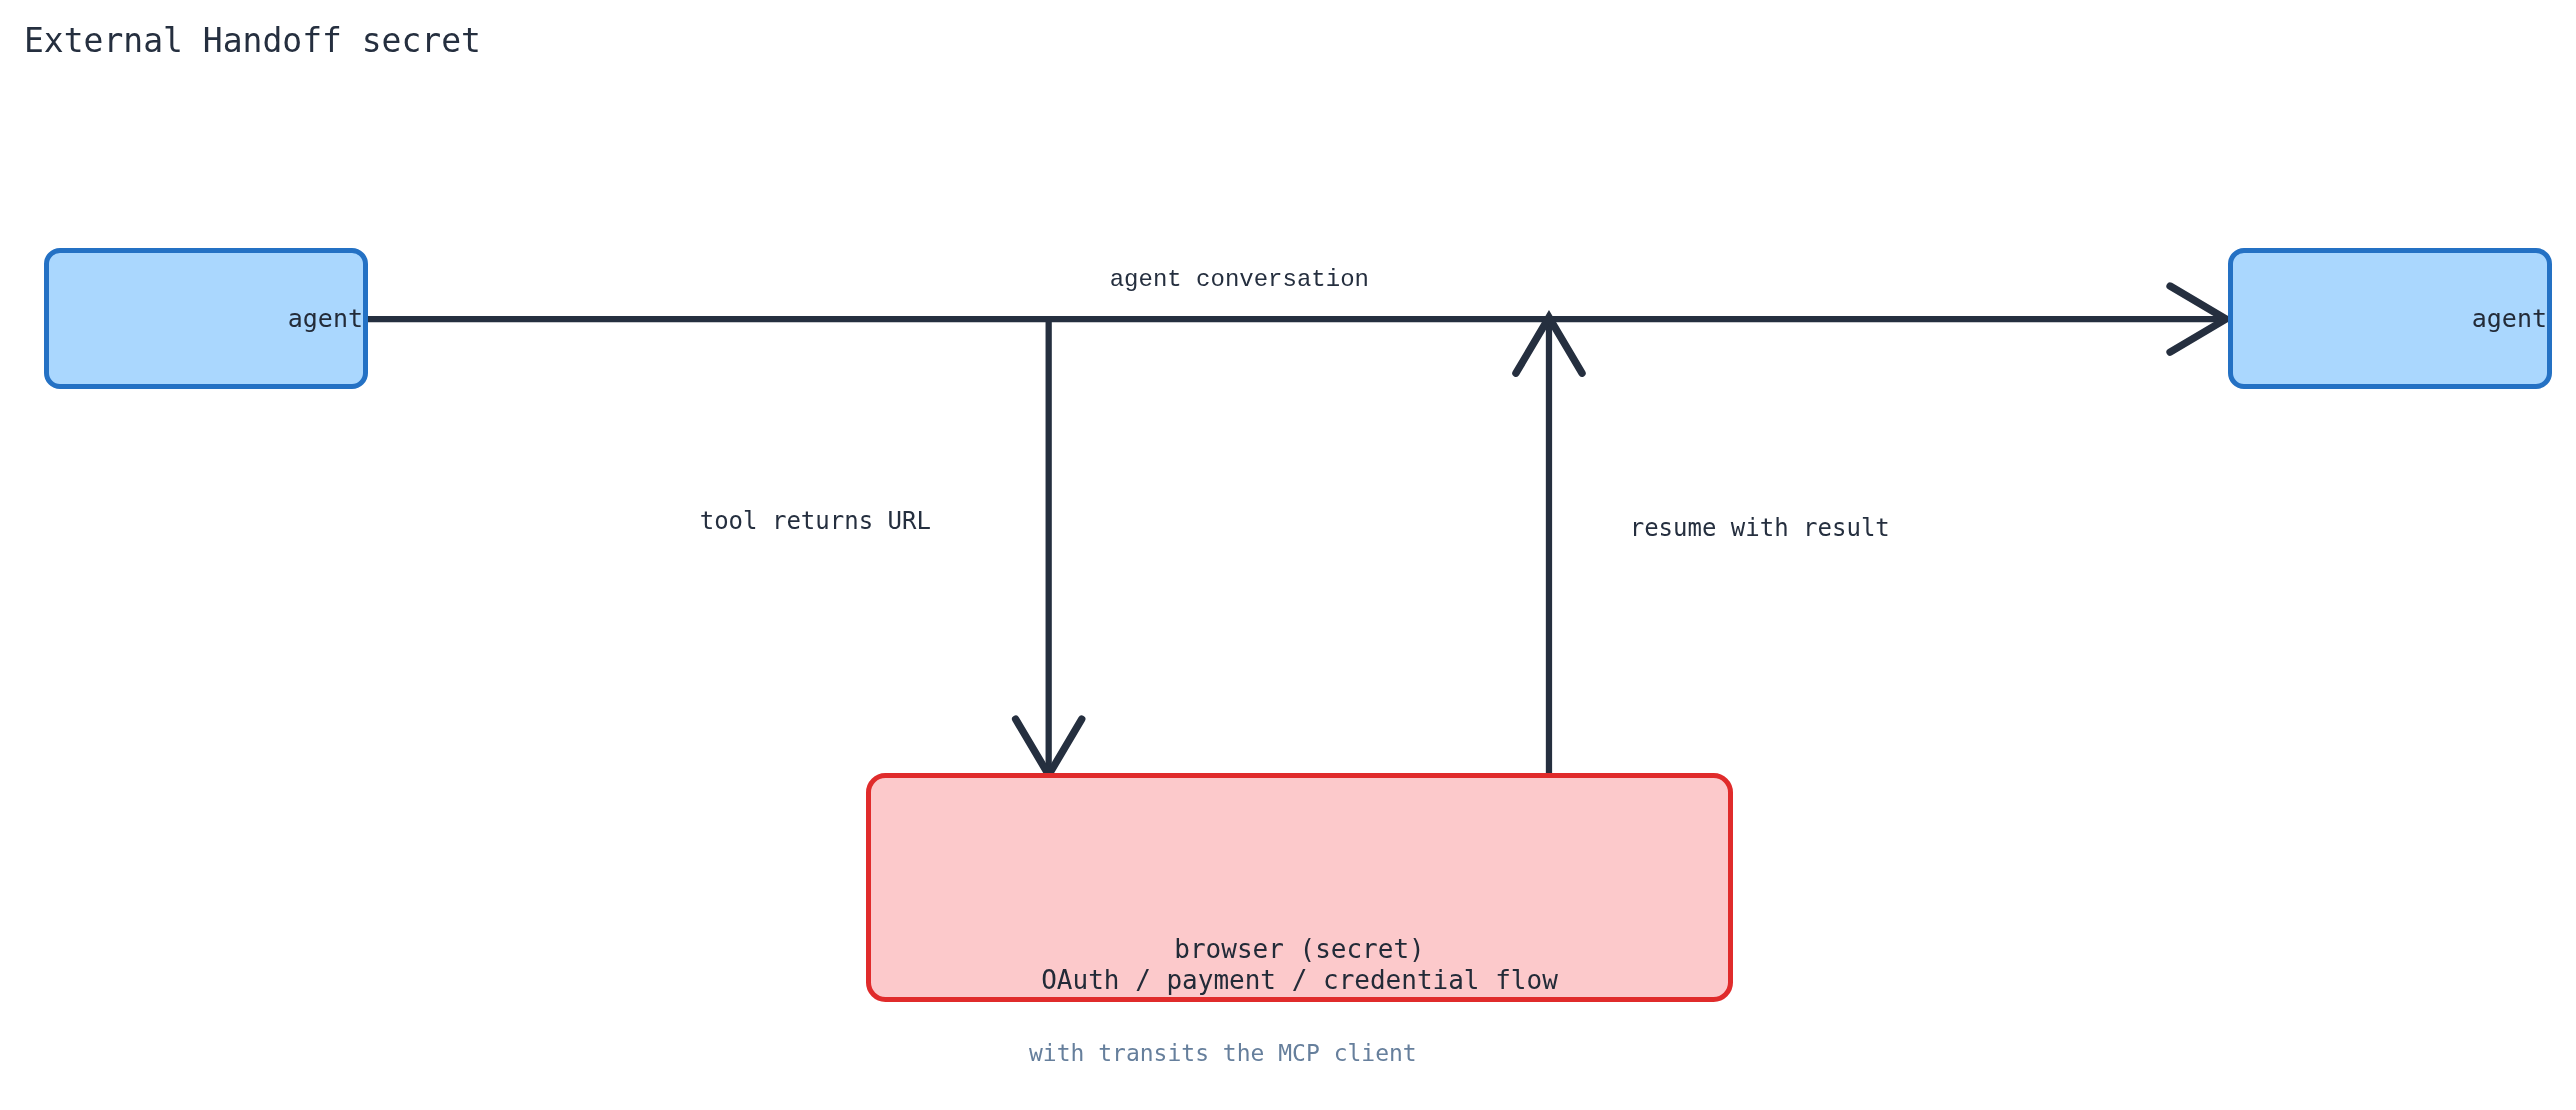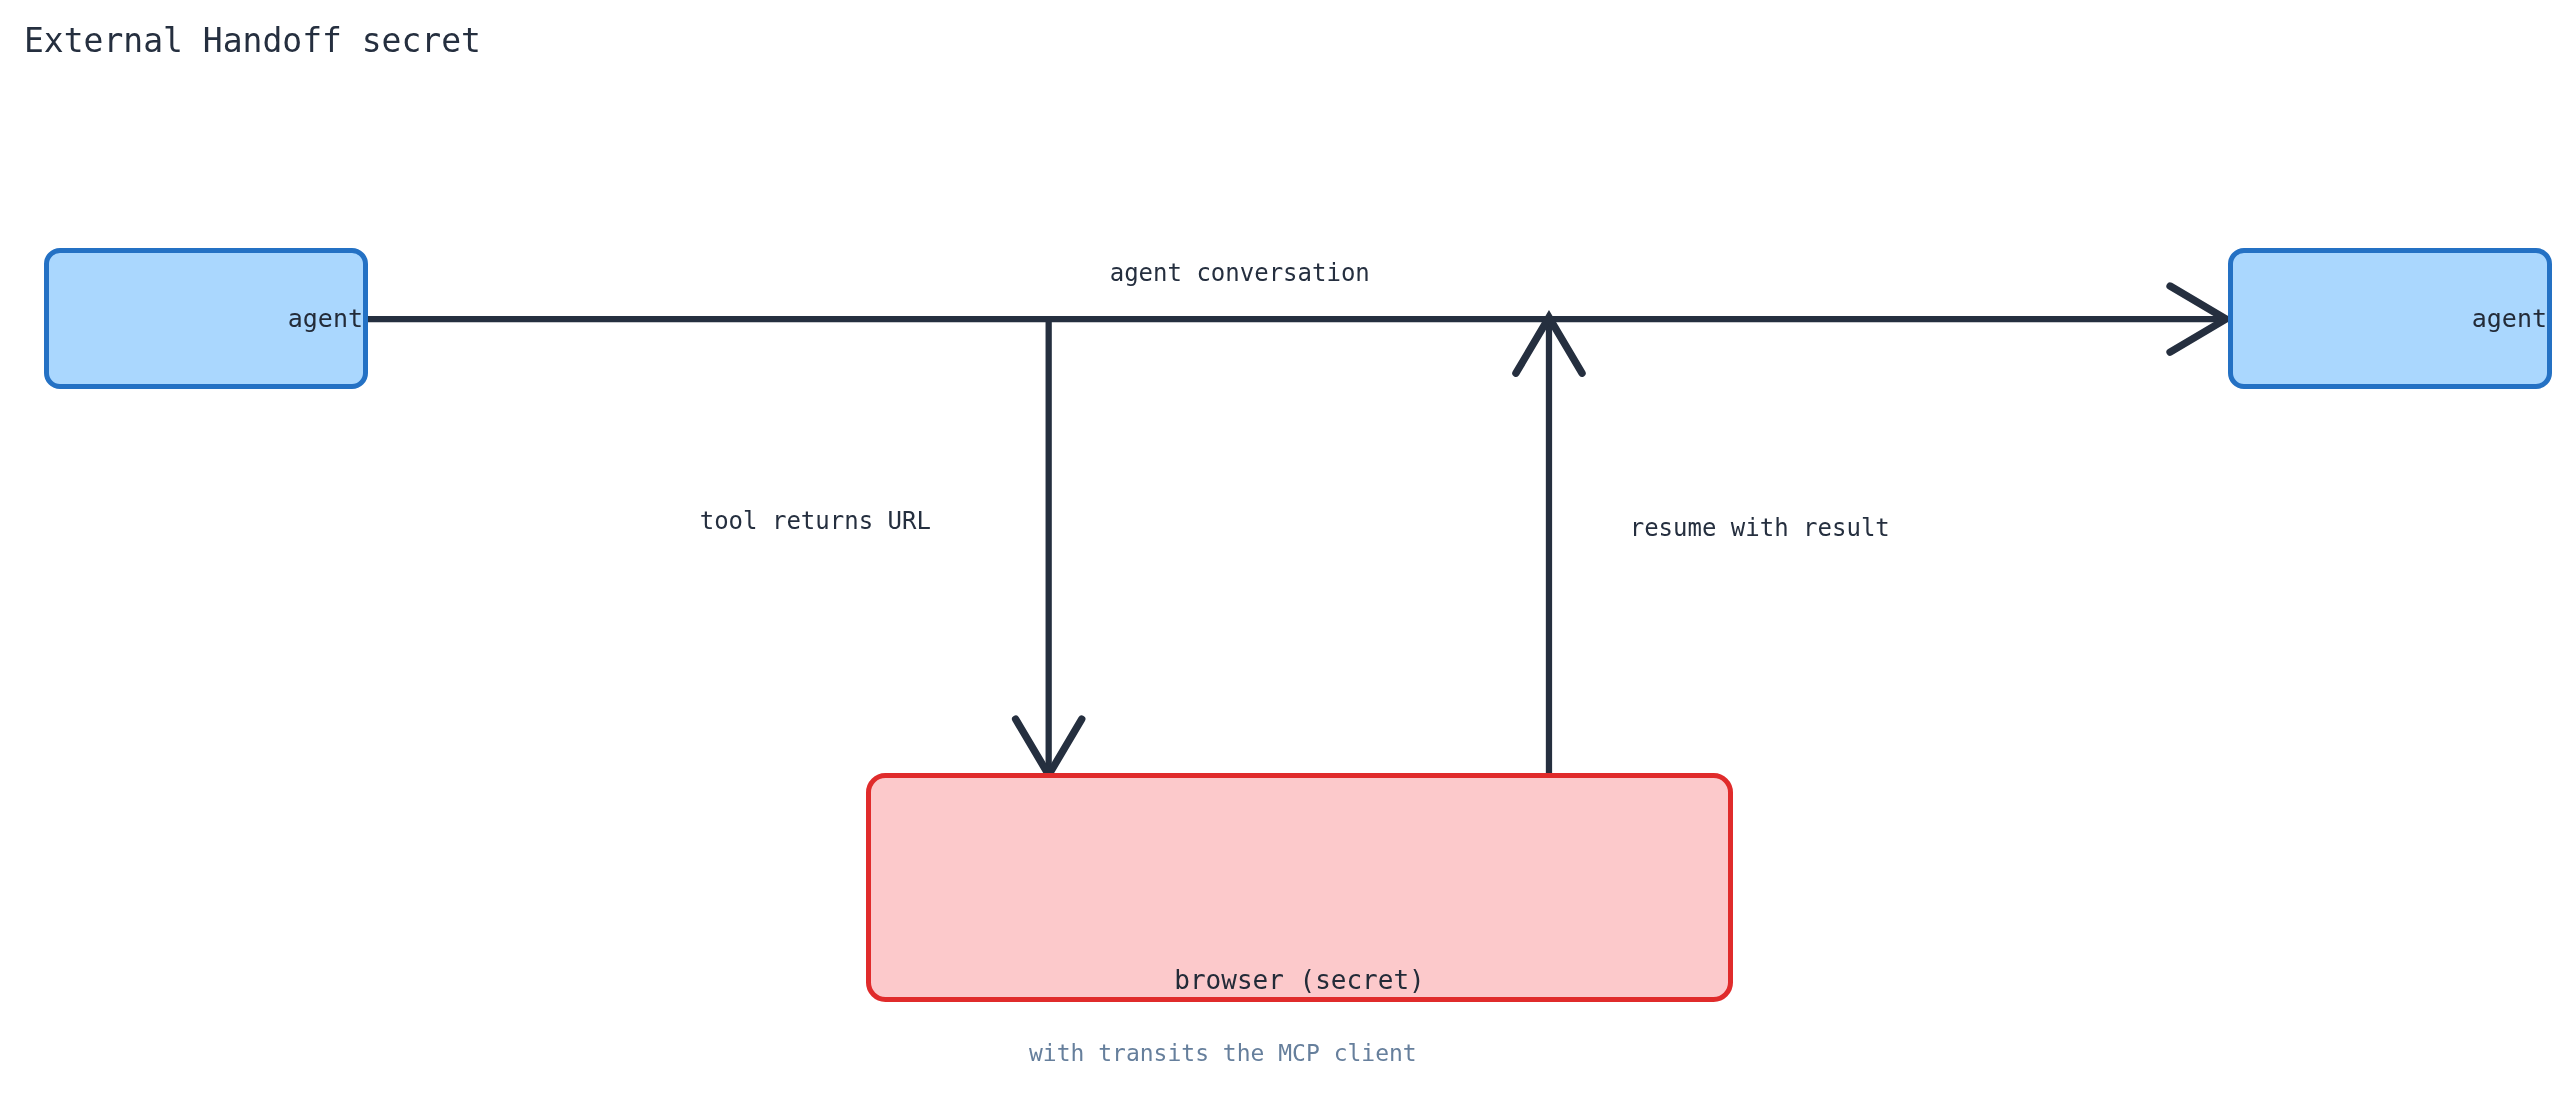--- a/index.html
+++ b/index.html
@@ -95,21 +95,22 @@
     font-family: "DejaVu Sans Mono", monospace;
     font-size: 24px;
     color: #252f3f;
     white-space: nowrap;
     background: #ffffff;
     padding: 0 5.7px;
     line-height: 1.2;
   }
   #label-conversation {
     left: 1104px;
-    top: 259px;
+    top: 266px;
+    font-family: Liberation Mono, monospace;
   }
   #label-tool-returns-url {
     left: 694px;
     top: 507px;
   }
   #label-resume-with-result {
     left: 1624px;
     top: 514px;
   }
 
@@ -150,20 +151,21 @@
   <div class="node node-agent left">
     <span class="node-label">agent</span>
   </div>
 
   <div class="node node-agent right">
     <span class="node-label">agent</span>
   </div>
 
   <div class="node node-browser">
     <span class="node-line">browser (secret)</span>
+    <span class="node-line">OAuth / payment / credential flow</span>
   </div>
 
   <div class="edge-label" id="label-conversation">agent conversation</div>
 
   <div class="edge-label" id="label-tool-returns-url">tool returns URL</div>
 
   <div class="edge-label" id="label-resume-with-result">resume with result</div>
 
   <div class="caption">with transits the MCP client</div>
 

